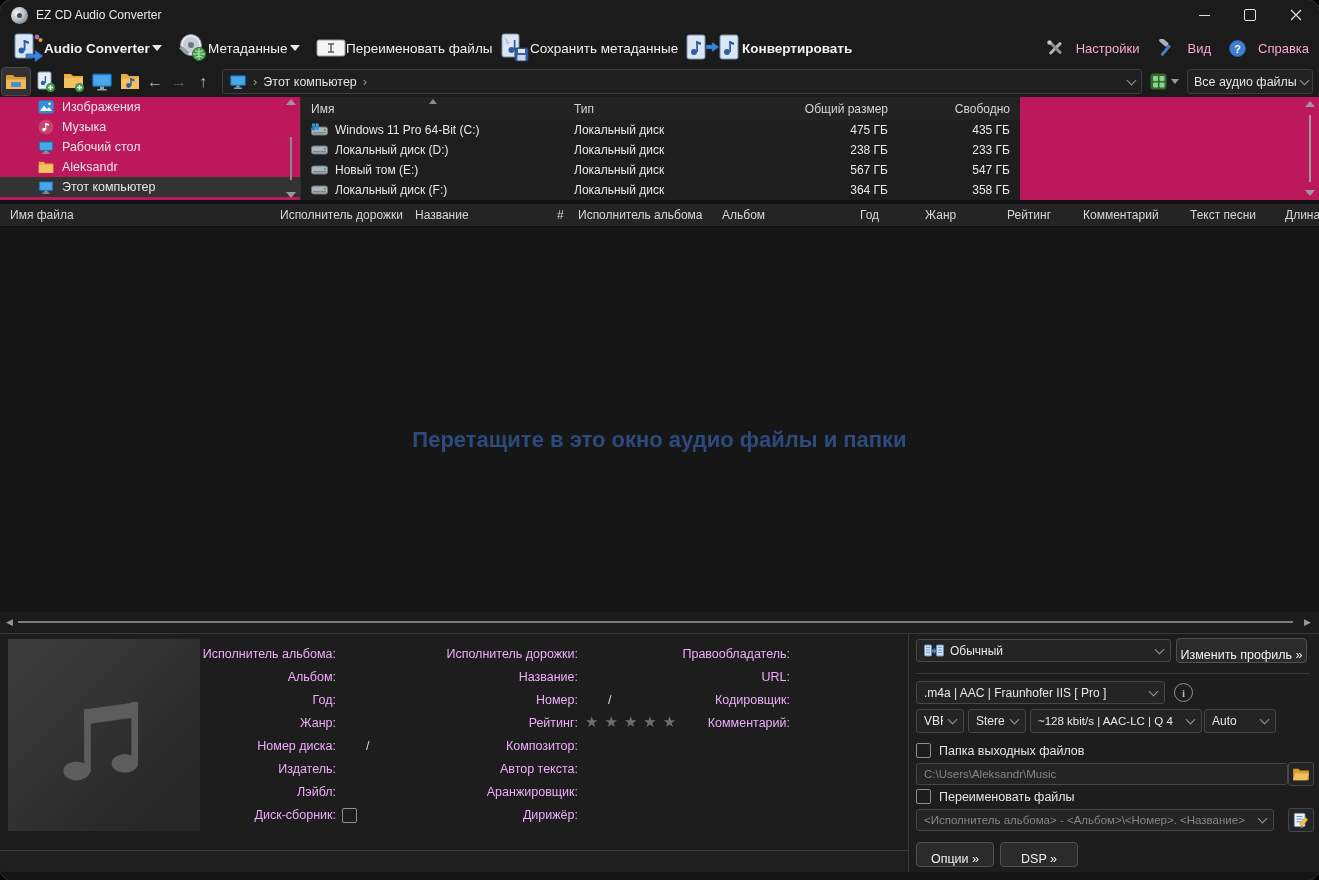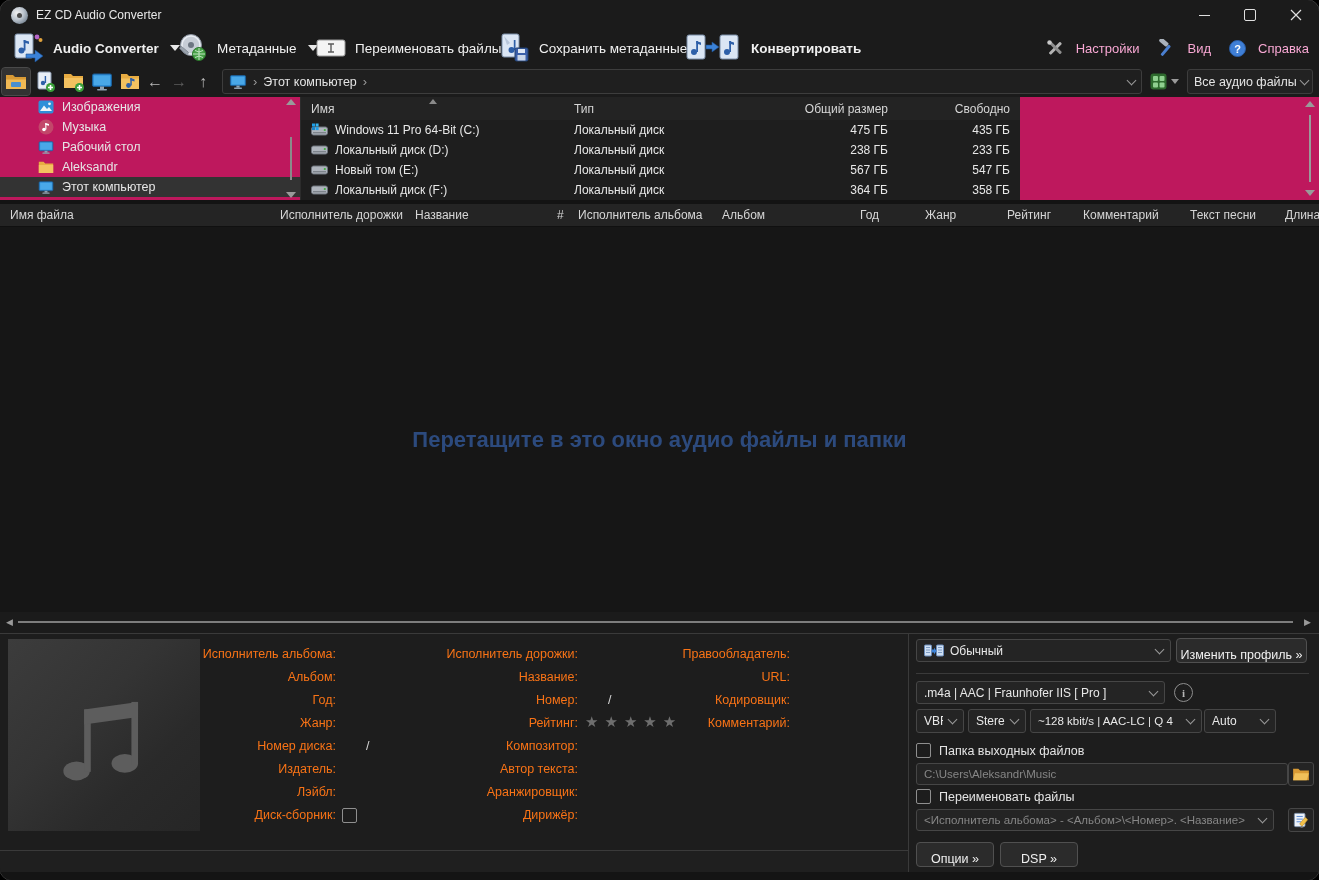--- a/index.html
+++ b/index.html
@@ -13,21 +13,21 @@
   .appicon{margin-left:11px;width:17px;height:17px;border-radius:50%;
     background:radial-gradient(circle at 35% 35%, #f2f2f2 0%, #b9c2cc 45%, #7e8b99 75%, #aab4bf 100%);
     position:relative;}
   .appicon::after{content:"";position:absolute;left:6px;top:6px;width:5px;height:5px;border-radius:50%;background:#4a4a4a;}
   .wincontrols{margin-left:auto;display:flex;height:100%;}
   .winbtn{width:46px;height:100%;display:flex;align-items:center;justify-content:center;}
   .glyph-min{width:11px;height:1px;background:#e0e0e0;}
   .glyph-max{width:10px;height:10px;border:1px solid #e0e0e0;border-radius:2px;}
   
   .toolbar{position:absolute;left:0;top:30px;right:0;height:36px;}
-  .tgroup{position:absolute;top:0;height:36px;display:flex;align-items:center;gap:9px;}
+  .tgroup{position:absolute;top:0;height:36px;display:flex;align-items:center;gap:0;}
   .tlabel{font-size:13.5px;color:#f0f0f0;}
   .tlabel.bold{font-weight:bold;}
   .dd-tri{width:0;height:0;border-left:5px solid transparent;border-right:5px solid transparent;border-top:6px solid #e8e8e8;margin-left:2px;}
   .tbright{position:absolute;right:10px;top:0;height:36px;display:flex;align-items:center;gap:18px;}
   .tbritem{display:flex;align-items:center;gap:12px;font-size:13px;color:#f9a8d4;}
   
   .navbar{position:absolute;left:0;top:66px;right:0;height:31px;display:flex;align-items:center;}
   .navbtn{width:28px;height:27px;margin-left:2px;display:flex;align-items:center;justify-content:center;border-radius:3px;}
   .navbtn.active{background:#323232;outline:1px solid #4a4a4a;}
   .navicon{width:24px;height:26px;display:flex;align-items:center;justify-content:center;margin-left:4px;}
@@ -74,21 +74,21 @@
   .dropmsg{font-size:22px;font-weight:bold;margin-top:40px;}
   
   .hscroll{position:absolute;left:0;top:612px;right:0;height:21px;background:#1b1b1b;}
   .hthumb{position:absolute;left:18px;right:26px;top:9px;height:2px;background:#7d7d7d;}
   .harrow{position:absolute;top:5px;font-size:9px;color:#9a9a9a;}
   
   .bottom{position:absolute;left:0;top:633px;right:0;height:239px;background:#1d1d1d;border-top:1px solid #3a3a3a;}
   .albumart{position:absolute;left:8px;top:5px;width:192px;height:192px;
     background:linear-gradient(135deg,#3c3c3c 0%,#343434 40%,#2a2a2a 70%,#262626 100%);
     display:flex;align-items:center;justify-content:center;}
-  .metalabel{position:absolute;font-size:12.5px;color:#f97316;text-align:right;}
+  .metalabel{position:absolute;font-size:12.5px;color:#f0abfc;text-align:right;}
   .metacol1{left:0;width:336px;}
   .metacol2{left:350px;width:228px;}
   .metacol3{left:600px;width:190px;}
   .slashmark{position:absolute;font-size:12.5px;color:#d8d8d8;}
   .stars{position:absolute;left:585px;top:79px;font-size:15px;color:#6e6e6e;letter-spacing:6px;}
   .cb{width:13px;height:13px;border:1px solid #8f8f8f;border-radius:2px;background:transparent;flex:none;}
   .cb-abs{position:absolute;left:342px;top:174px;}
   .meta-div{position:absolute;left:0;top:216px;width:908px;height:1px;background:#3a3a3a;}
   .statusstrip{position:absolute;left:0;top:217px;width:908px;height:22px;background:#1f1f1f;}
   .vdiv{position:absolute;left:908px;top:0;bottom:0;width:1px;background:#3a3a3a;}

